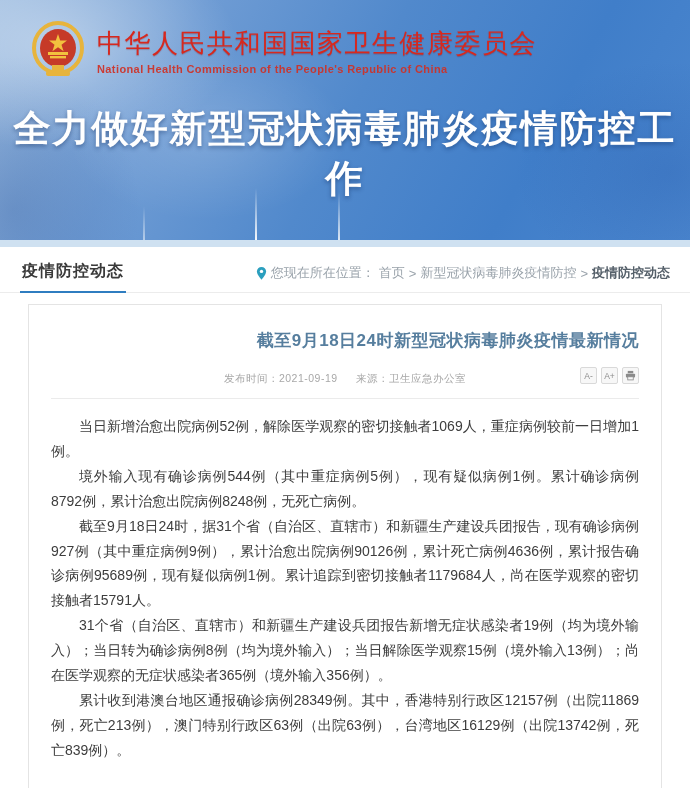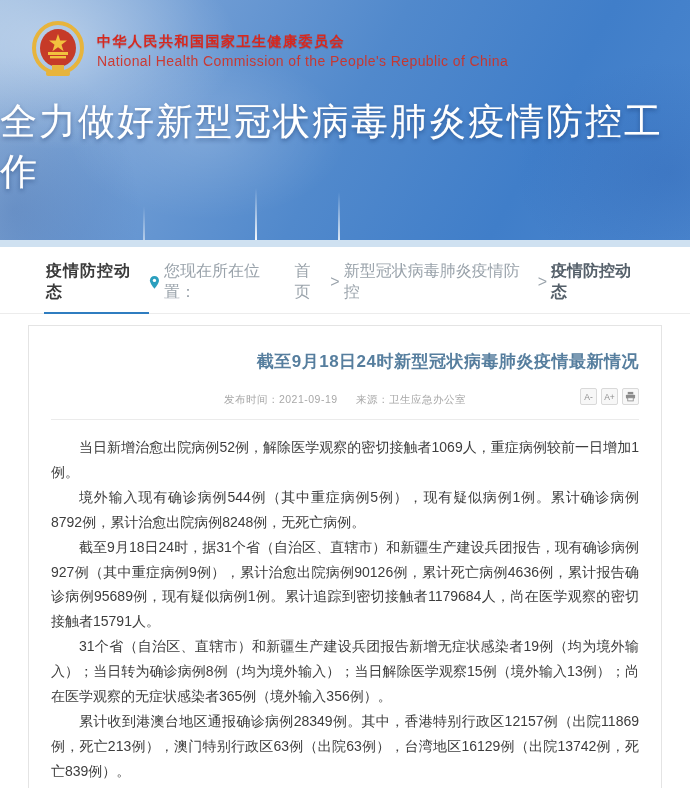--- a/index.html
+++ b/index.html
@@ -19,34 +19,34 @@
   .hero-strip { position:absolute; left:0; right:0; bottom:0; height:7px; background:#cfe1f1; }
   .pulse { position:absolute; bottom:7px; width:2px;
     background:linear-gradient(to top, rgba(255,255,255,.95), rgba(255,255,255,0)); }
   .pulse.p1 { left:143px; height:34px; opacity:.55; }
   .pulse.p2 { left:255px; height:52px; }
   .pulse.p3 { left:338px; height:48px; opacity:.85; }
 
   .gov-header { position:absolute; top:21px; left:30px; display:flex; align-items:center; gap:11px; cursor:pointer; }
   .emblem { width:56px; height:60px; flex:0 0 auto; }
   .org-names { display:flex; flex-direction:column; }
-  .org-cn { font-size:14px; font-weight:bold; color:#d7281e; letter-spacing:1.5px;
+  .org-cn { font-size:26px; font-weight:normal; color:#d7281e; letter-spacing:1.5px;
     text-shadow:0 1px 1px rgba(120,0,0,.25); line-height:1.25; }
-  .org-en { font-size:14px; font-weight:normal; color:#cf3126; letter-spacing:.4px; margin-top:3px; opacity:.92; }
+  .org-en { font-size:11px; font-weight:bold; color:#cf3126; letter-spacing:.4px; margin-top:3px; opacity:.92; }
 
-  .slogan { position:absolute; top:97px; left:0; width:100%; 
-    font-size:37px; font-weight:normal; color:#fff; letter-spacing:2px;
+  .slogan { position:absolute; top:104px; left:0; width:100%; text-align:center;
+    font-size:37px; font-weight:bold; color:#fff; letter-spacing:2px;
     text-shadow:0 2px 4px rgba(10,40,90,.45), 0 0 1px rgba(255,255,255,.4); }
 
   
   .section-bar { display:flex; justify-content:space-between; align-items:flex-end;
-    padding:14px 44px 0; border-bottom:1px solid #ececec; }
+    padding:14px 20px 0; border-bottom:1px solid #ececec; }
   .section-title { font-size:16px; font-weight:bold; color:#3a3a3a; letter-spacing:1px;
     padding:0 2px 9px; border-bottom:2px solid #2f7dc0; margin-bottom:-1px; }
-  .breadcrumb { display:flex; align-items:center; gap:4px; font-size:16px; color:#9aa3ab; padding-bottom:10px; }
+  .breadcrumb { display:flex; align-items:center; gap:4px; font-size:13px; color:#9aa3ab; padding-bottom:10px; }
   .pin-icon { width:11px; height:13px; display:inline-block; }
   .crumb { color:#9aa3ab; text-decoration:none; cursor:pointer; }
   .crumb.current { color:#55606a; font-weight:bold; }
   .crumb-sep { color:#9aa3ab; }
 
   
   .panel { margin:11px 28px 0; border:1px solid #e4e4e4; background:#fff;
     padding:20px 22px 34px; min-height:468px; }
   .article-title { text-align:right; font-size:17px; font-weight:bold; color:#567e9e; letter-spacing:.5px; margin-top:4px; }
   .meta-row { position:relative; text-align:center; margin-top:16px; height:18px; }

